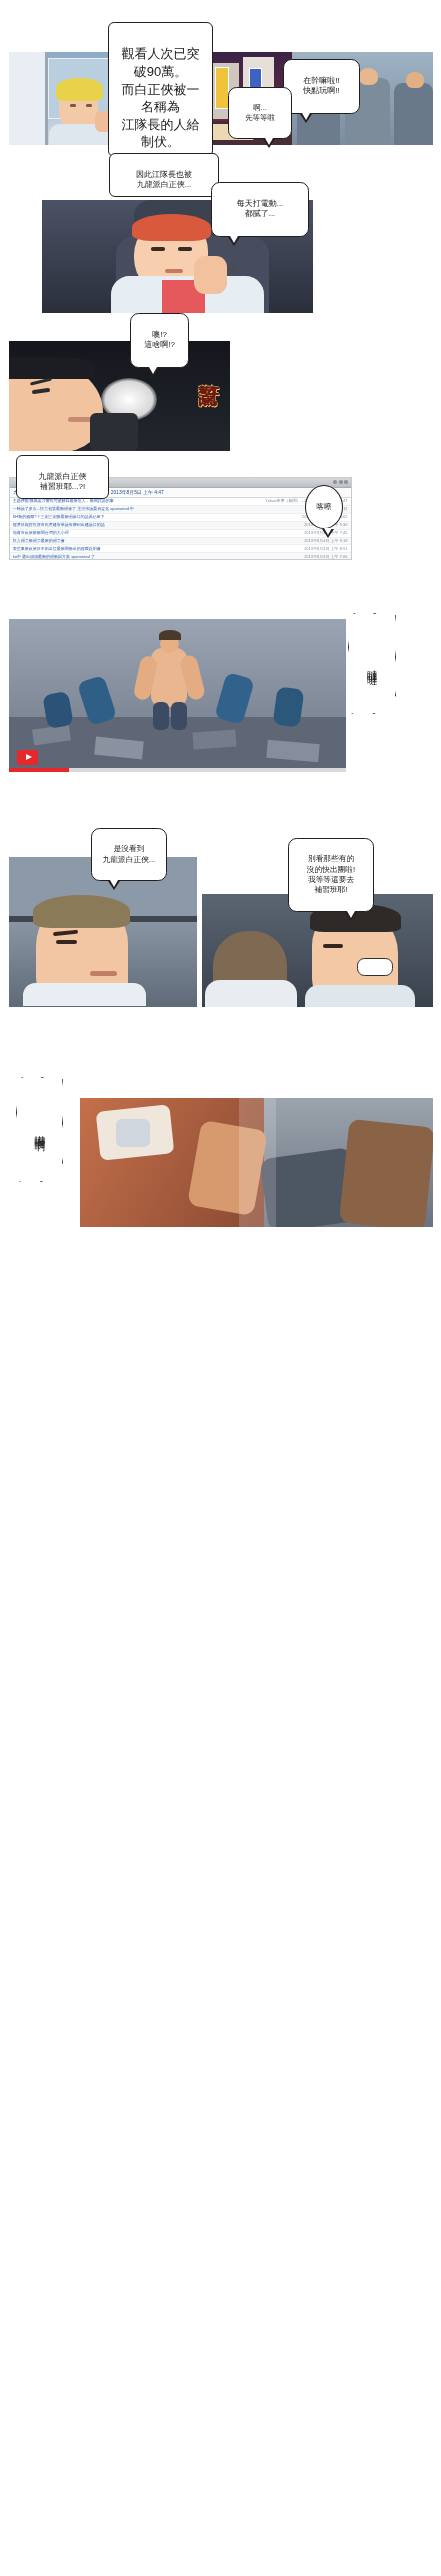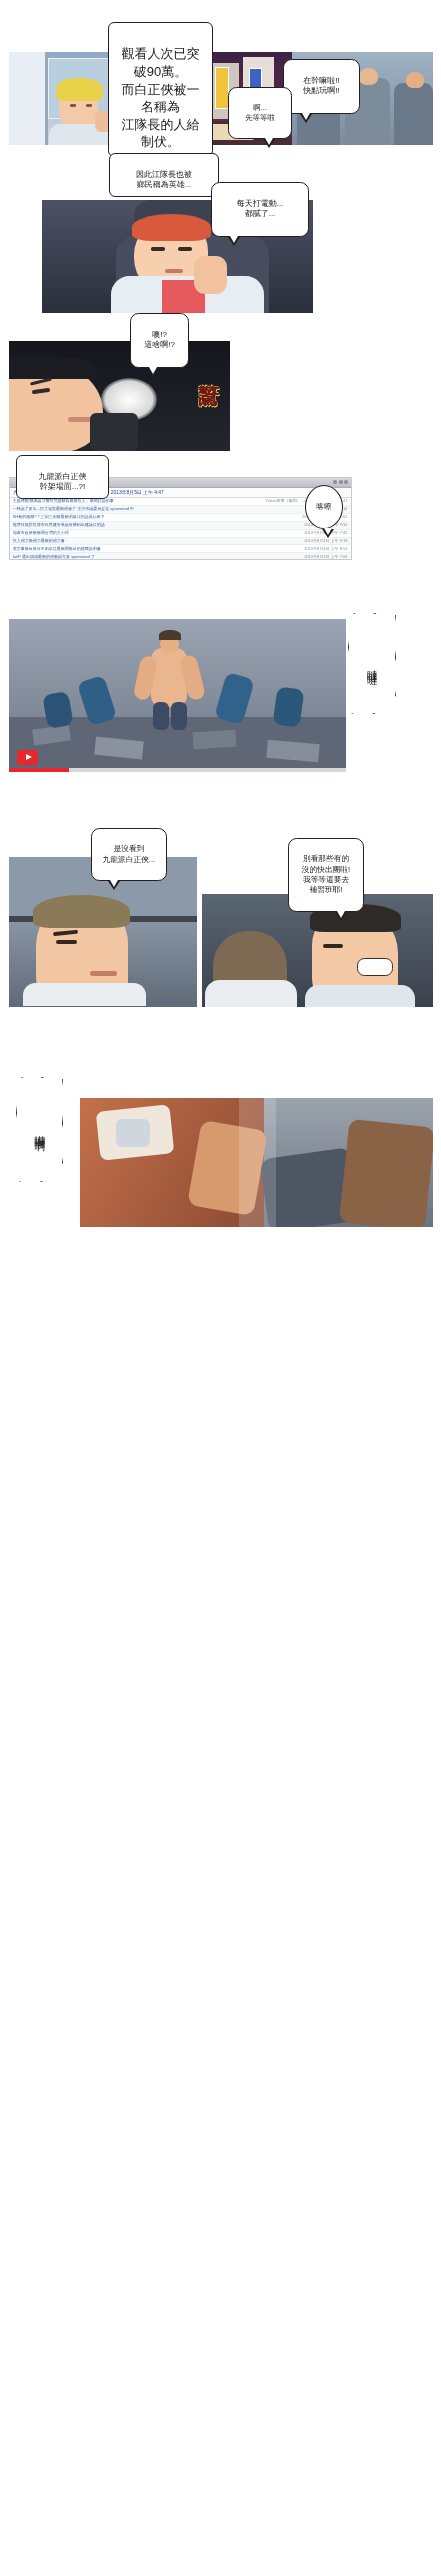--- a/index.html
+++ b/index.html
@@ -261,21 +261,21 @@
   </div>
 
   <div class="bubble" style="left:228px; top:87px; width:64px; font-size:7.4px;">
     <span>啊...
 先等等啦</span>
     <span class="tail tail-dr"></span>
   </div>
 
   <div class="bubble narration" style="left:109px; top:153px; width:110px; font-size:8px;">
     <span>因此江隊長也被
-鄉民稱為英雄...</span>
+九龍派白正俠...</span>
   </div>
 
   <div class="panel" style="left:42px; top:200px; width:271px; height:113px; background:#2e3342;">
     <div class="art" style="left:0; top:0; width:271px; height:113px; background:linear-gradient(#4c5265,#2b2f3b);"></div>
 
     <div class="art" style="left:92px; top:0; width:110px; height:43px; background:#3d4250; border-radius:16px 16px 0 0;"></div>
 
     <div class="art" style="left:74px; top:36px; width:153px; height:77px; background:#474d5e; border-radius:18.4px 18.4px 0 0;"></div>
 
     <div class="art" style="left:92px; top:19.6px; width:74px; height:76px; background:#f7cfae; border-radius:46% 40% 44% 50%;"></div>
@@ -365,21 +365,21 @@
       <div class="forum-row">
         <span class="title">新聞上最新國際新聞最新建議新聞的資料下與議</span>
         <span class="meta">2013年8月4日 上午 6:45</span>
       </div>
 
     </div>
   </div>
 
   <div class="bubble narration" style="left:16px; top:455px; width:93px; font-size:8px; z-index:60;">
     <span>九龍派白正俠
-幹架場面...?!</span>
+補習班耶...?!</span>
   </div>
 
   <div class="bubble" style="left:305px; top:485px; width:38px; font-size:7.4px; border-radius:50%; padding:6.1px 3.7px; z-index:60;">
     <span>喀嚓</span>
     <span class="tail tail-dl"></span>
   </div>
 
   <div class="video" style="left:8.6px; top:619px; width:337px; height:153px;">
     <div class="art" style="left:0; top:0; width:337px; height:153px; background:linear-gradient(#9aa4b2,#6f7886);"></div>
 
@@ -441,21 +441,21 @@
     <div class="art" style="left:11px; top:37px; width:74px; height:76px; background:#7e6a52; border-radius:46% 46% 18% 18%;"></div>
     <div class="art" style="left:2.5px; top:86px; width:92px; height:27px; background:#e9edf1; border-radius:14.7px 14.7px 0 0;"></div>
 
     <div class="art" style="left:110px; top:17px; width:86px; height:96px; background:#f3c8a4; border-radius:36% 44% 24% 30%;"></div>
     <div class="art" style="left:108px; top:9.8px; width:91px; height:28px; background:#2d2a28; border-radius:48% 48% 16% 16%;"></div>
     <div class="art" style="left:121px; top:50px; width:19.6px; height:4.3px; background:#34251d; border-radius:2.5px;"></div>
     <div class="art" style="left:155px; top:64px; width:34px; height:16px; background:#ffffff; border:1.2px solid #3a2c24; border-radius:7.4px;"></div>
     <div class="art" style="left:103px; top:91px; width:110px; height:22px; background:#dfe6ec; border-radius:13.5px 13.5px 0 0;"></div>
   </div>
 
-  <div class="bubble" style="left:288px; top:838px; width:76px; font-size:7.7px;">
+  <div class="bubble" style="left:288px; top:838px; width:86px; font-size:7.7px;">
     <span>別看那些有的
 沒的快出團啦!
 我等等還要去
 補習班耶!</span>
     <span class="tail tail-dr"></span>
   </div>
 
   <div class="panel" style="left:80px; top:1098px; width:353px; height:129px; background:#2b2f36;">
     <div class="art" style="left:0; top:0; width:353px; height:129px; background:linear-gradient(#9ba3ad,#6b7380);"></div>
     <div class="art" style="left:0; top:0; width:184px; height:129px; background:linear-gradient(120deg,#c4704a,#8a4a33);"></div>

